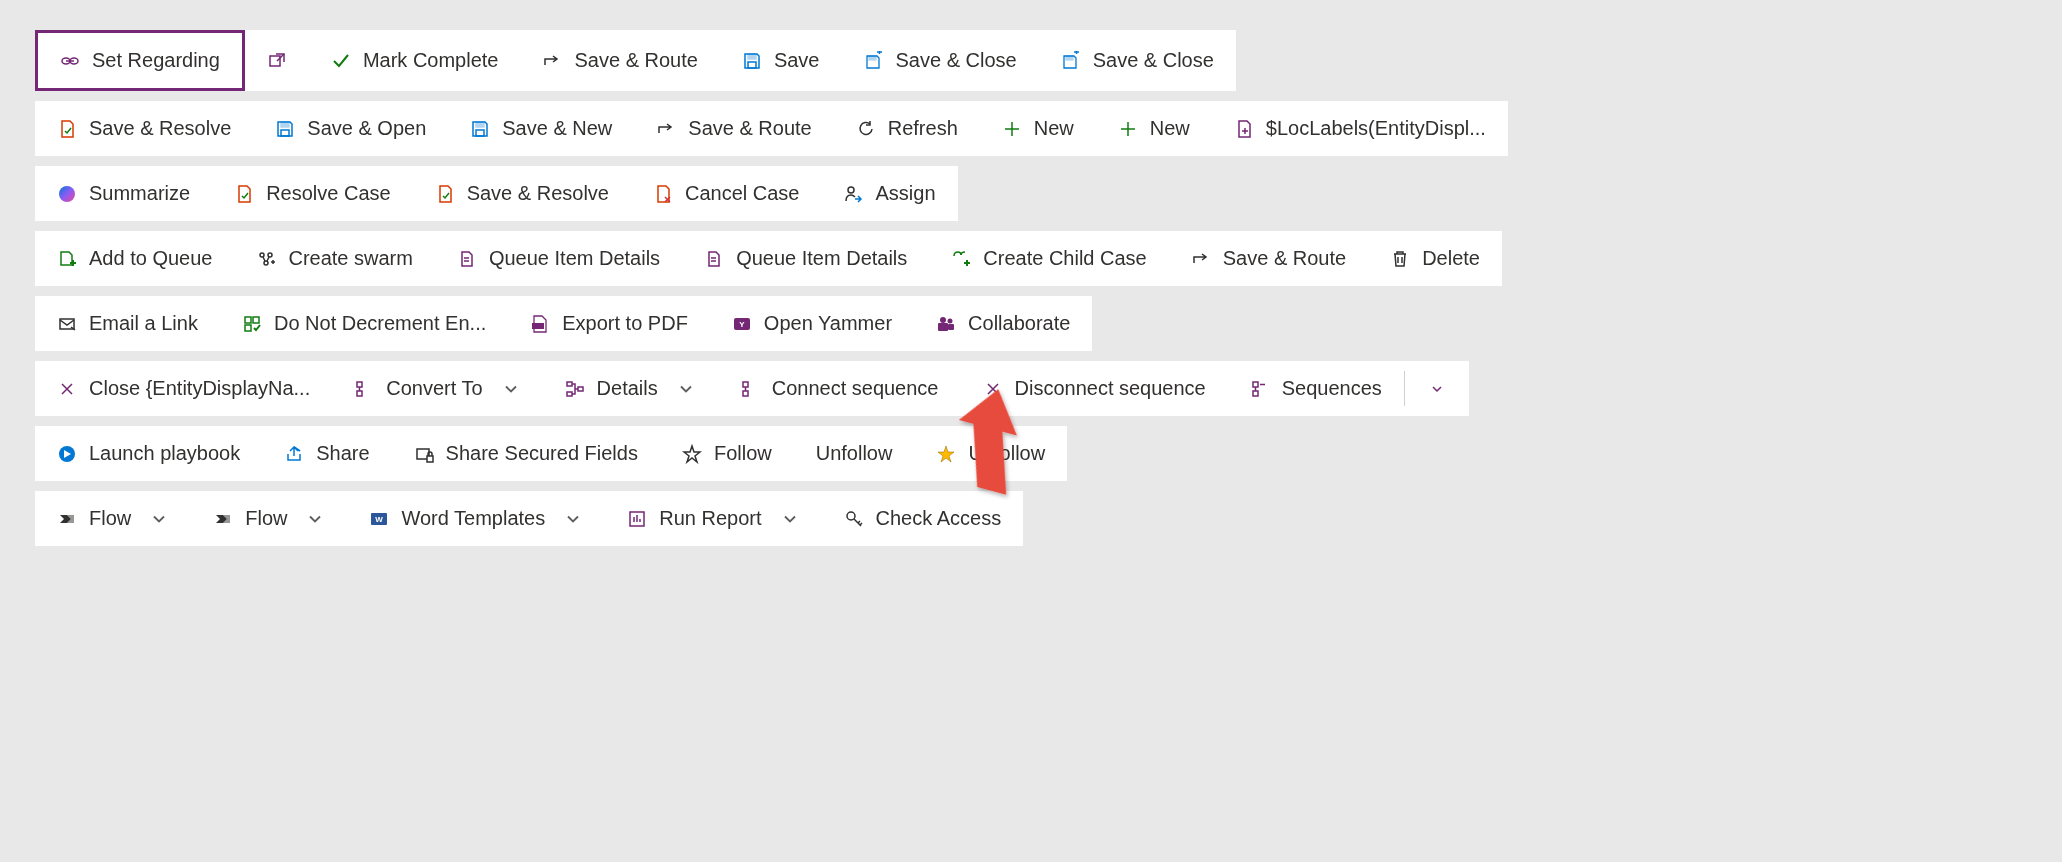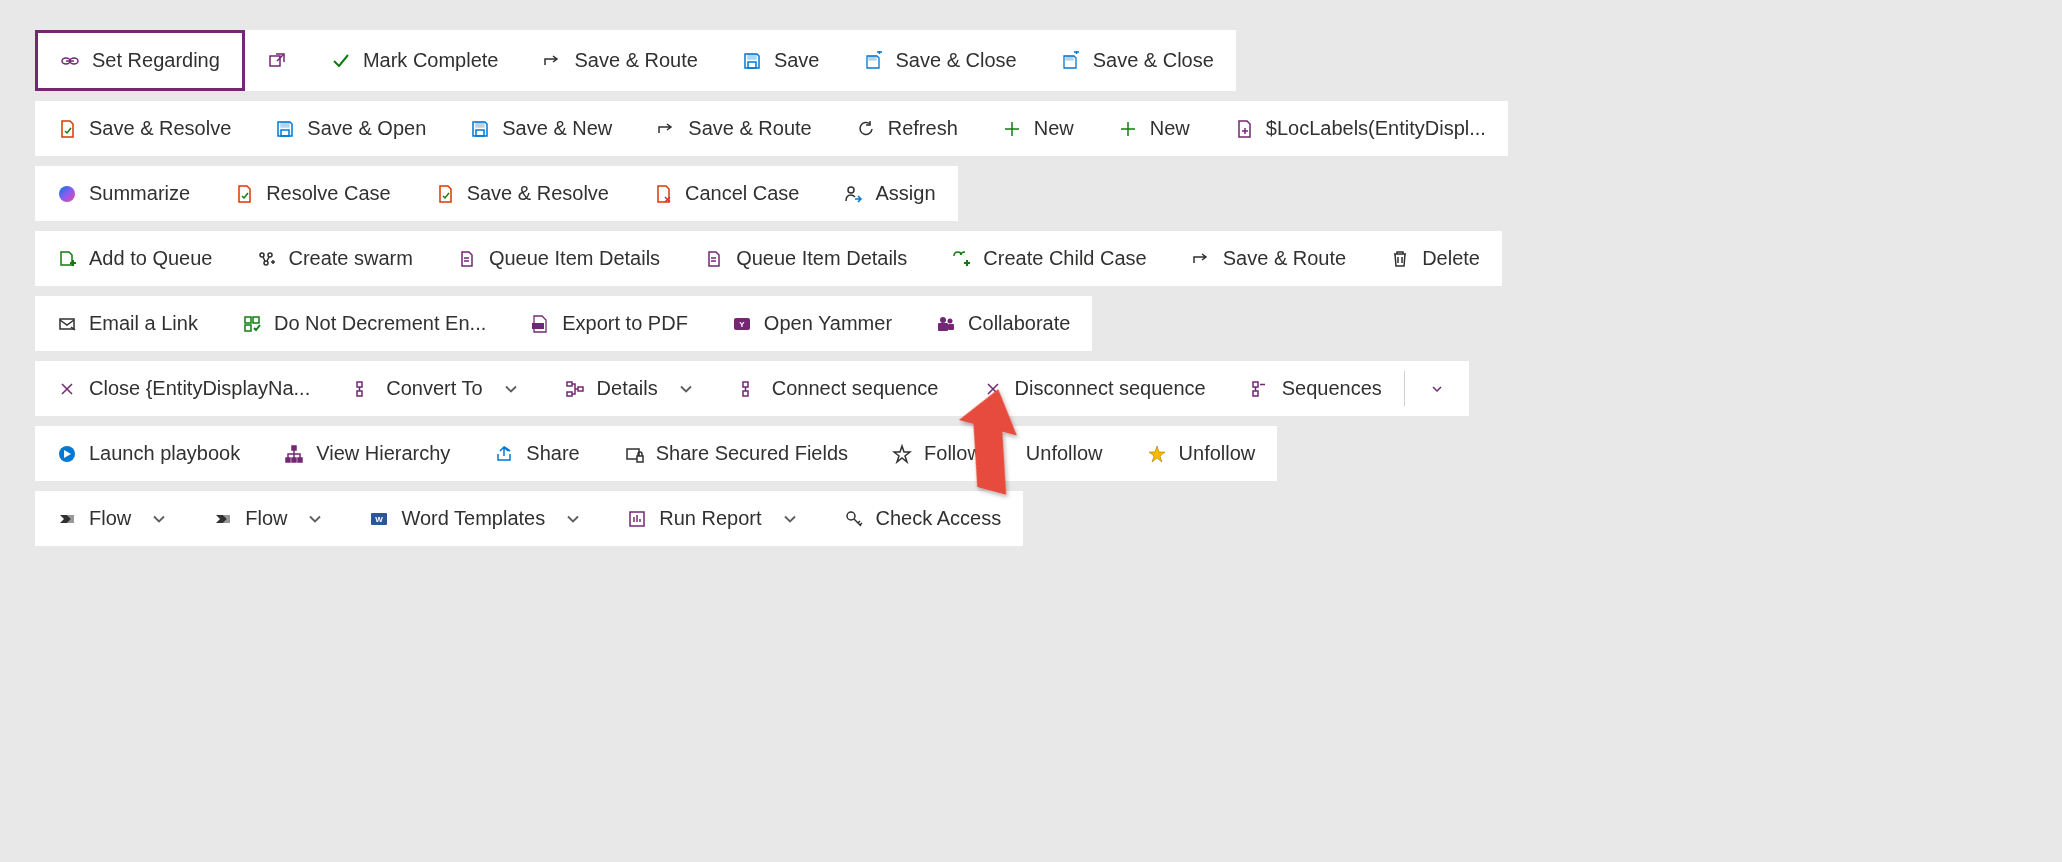--- a/index.html
+++ b/index.html
@@ -473,32 +473,20 @@
       </div>
       <div class="toolbar-row">
         <button class="cmd-button">
           <span class="icon">
             <svg viewBox="0 0 20 20">
               <circle cx="10" cy="10" r="8" fill="#0078D4"></circle>
               <path d="M 7 6 L 14 10 L 7 14 Z" fill="#fff"></path>
             </svg>
           </span>
           <span>Launch playbook</span>
-        </button>
-        <button class="cmd-button">
-          <span class="icon">
-            <svg viewBox="0 0 20 20" fill="none" stroke="#742774" stroke-width="1.5">
-              <rect x="8" y="2" width="4" height="4" fill="#742774"></rect>
-              <rect x="2" y="14" width="4" height="4" fill="#742774"></rect>
-              <rect x="8" y="14" width="4" height="4" fill="#742774"></rect>
-              <rect x="14" y="14" width="4" height="4" fill="#742774"></rect>
-              <path d="M 10 6 L 10 10 M 4 14 L 4 10 L 16 10 L 16 14 M 10 10 L 10 14"></path>
-            </svg>
-          </span>
-          <span>View Hierarchy</span>
         </button>
         <button class="cmd-button">
           <span class="icon">
             <svg viewBox="0 0 20 20" fill="none" stroke="#0078D4" stroke-width="1.5">
               <path d="M 4 10 L 4 16 L 16 16 L 16 10"></path>
               <path d="M 10 3 L 10 12 M 6 7 L 10 3 L 14 7" fill="none"></path>
               <path d="M 10 3 L 16 7" stroke="#0078D4" stroke-width="2"></path>
             </svg>
           </span>
           <span>Share</span>

